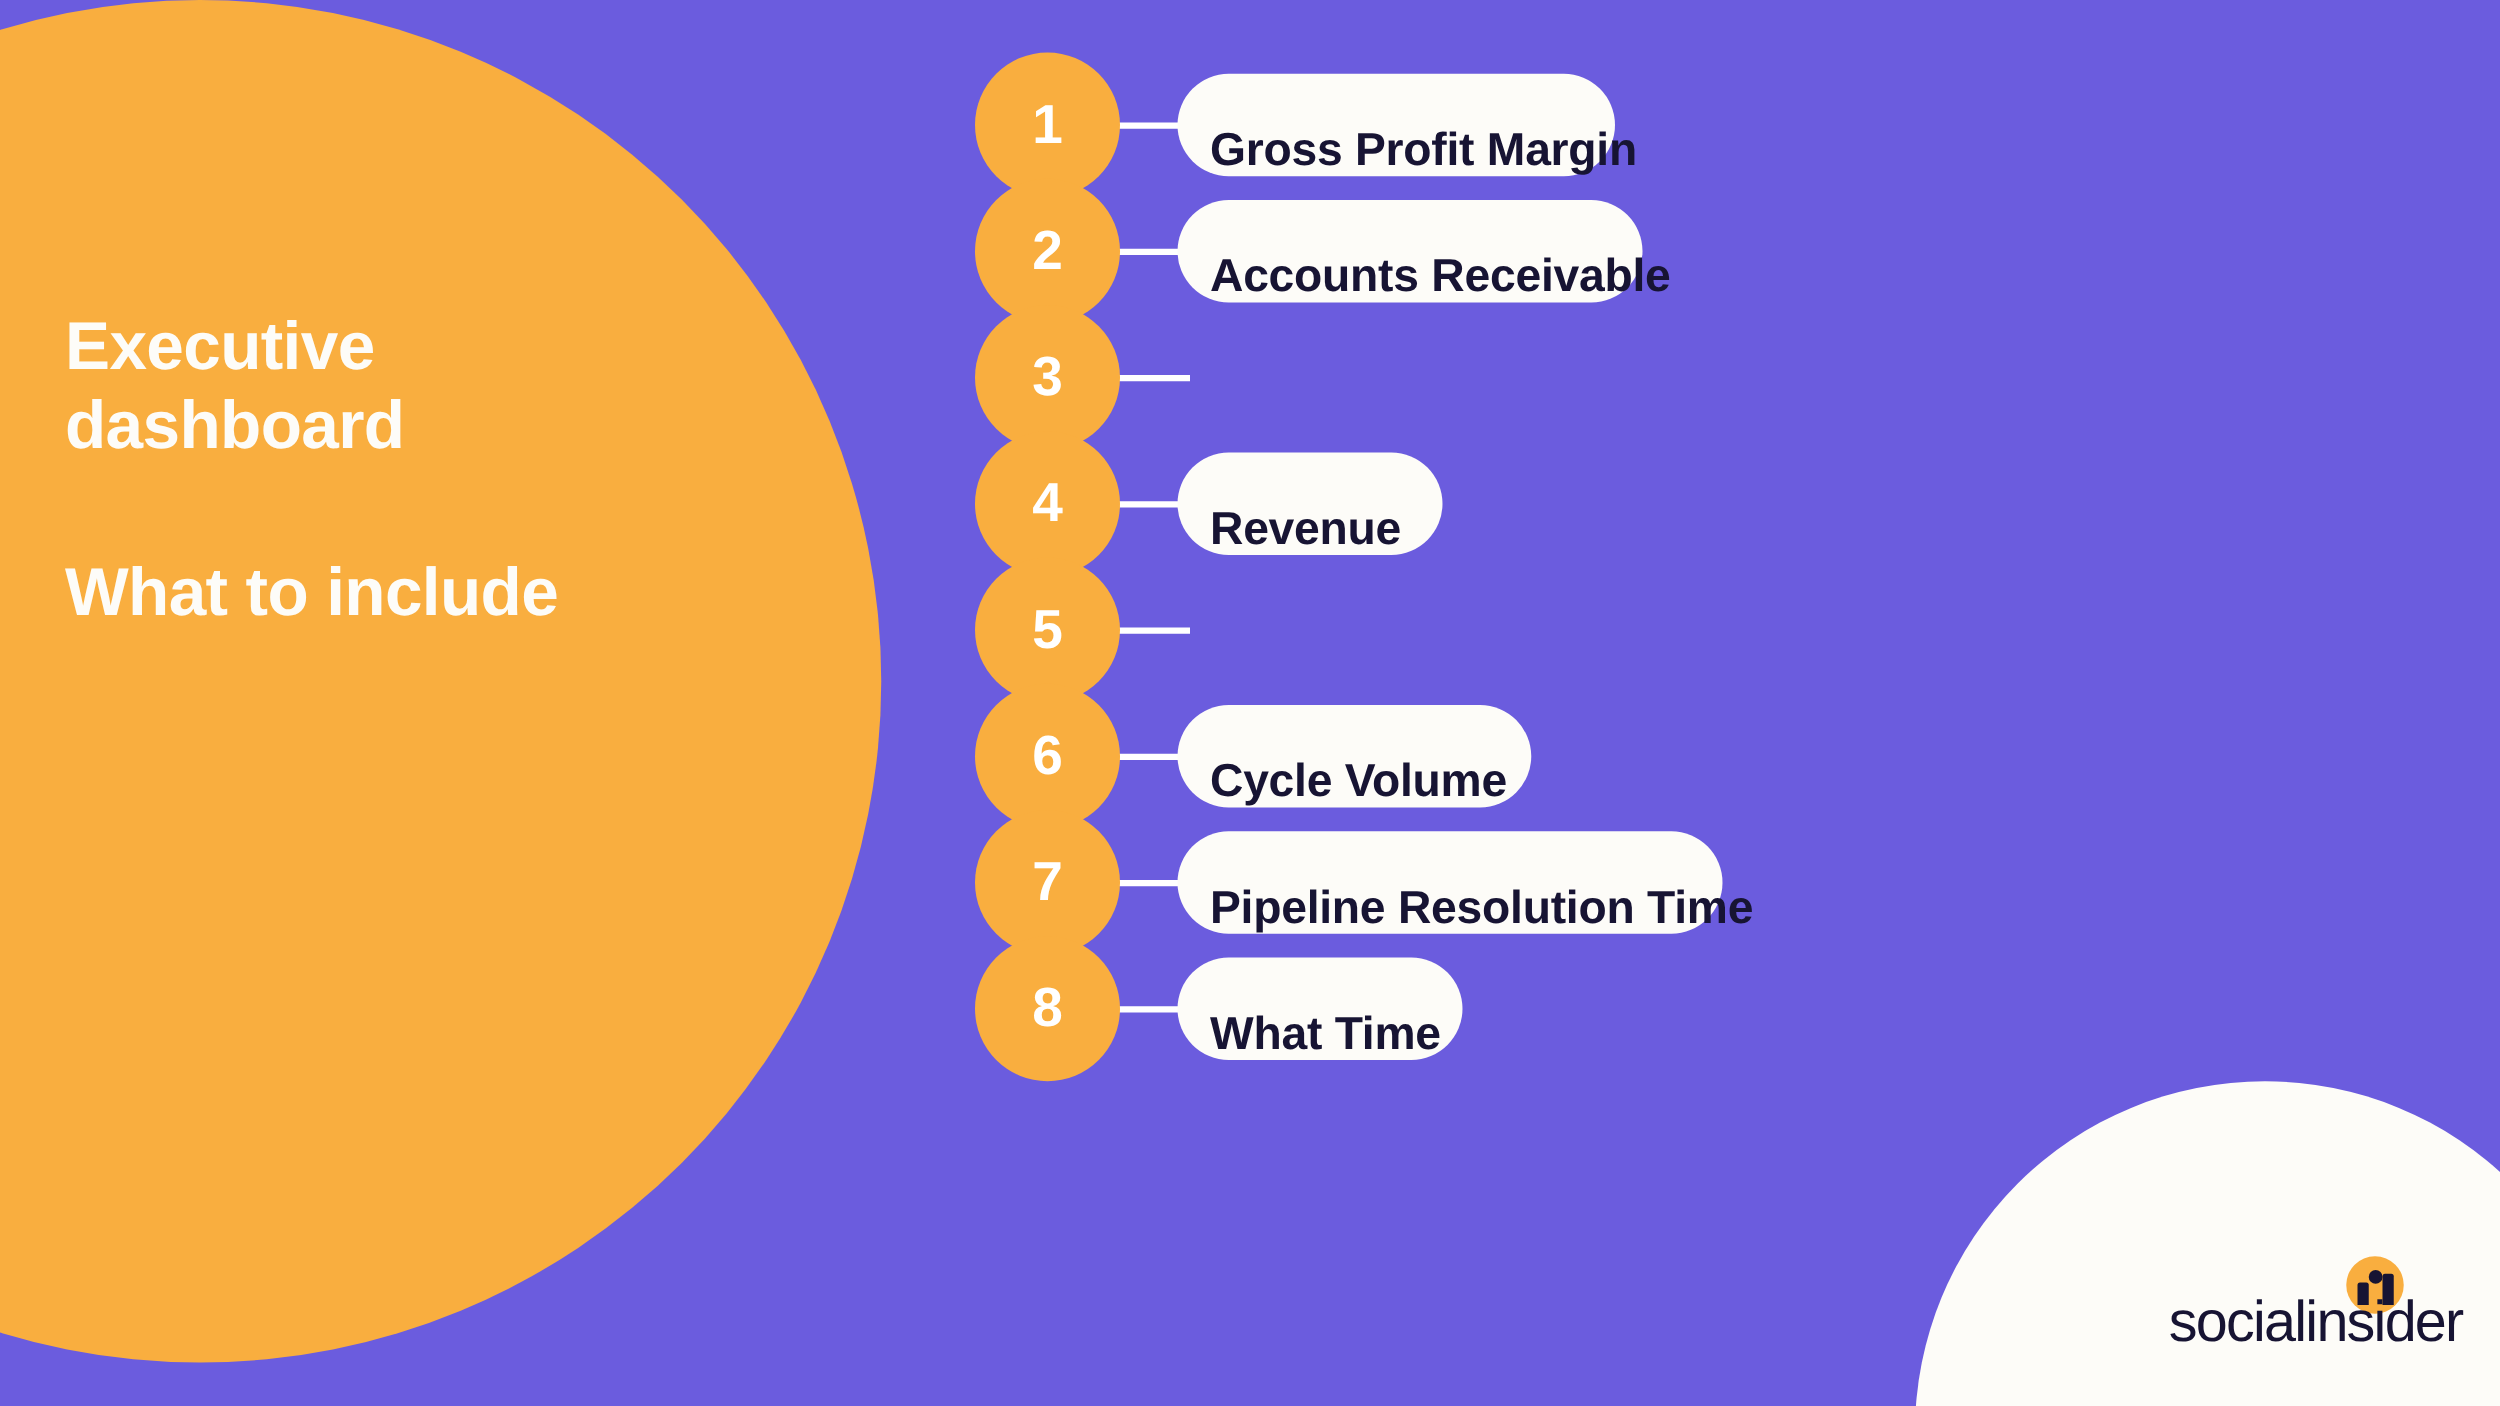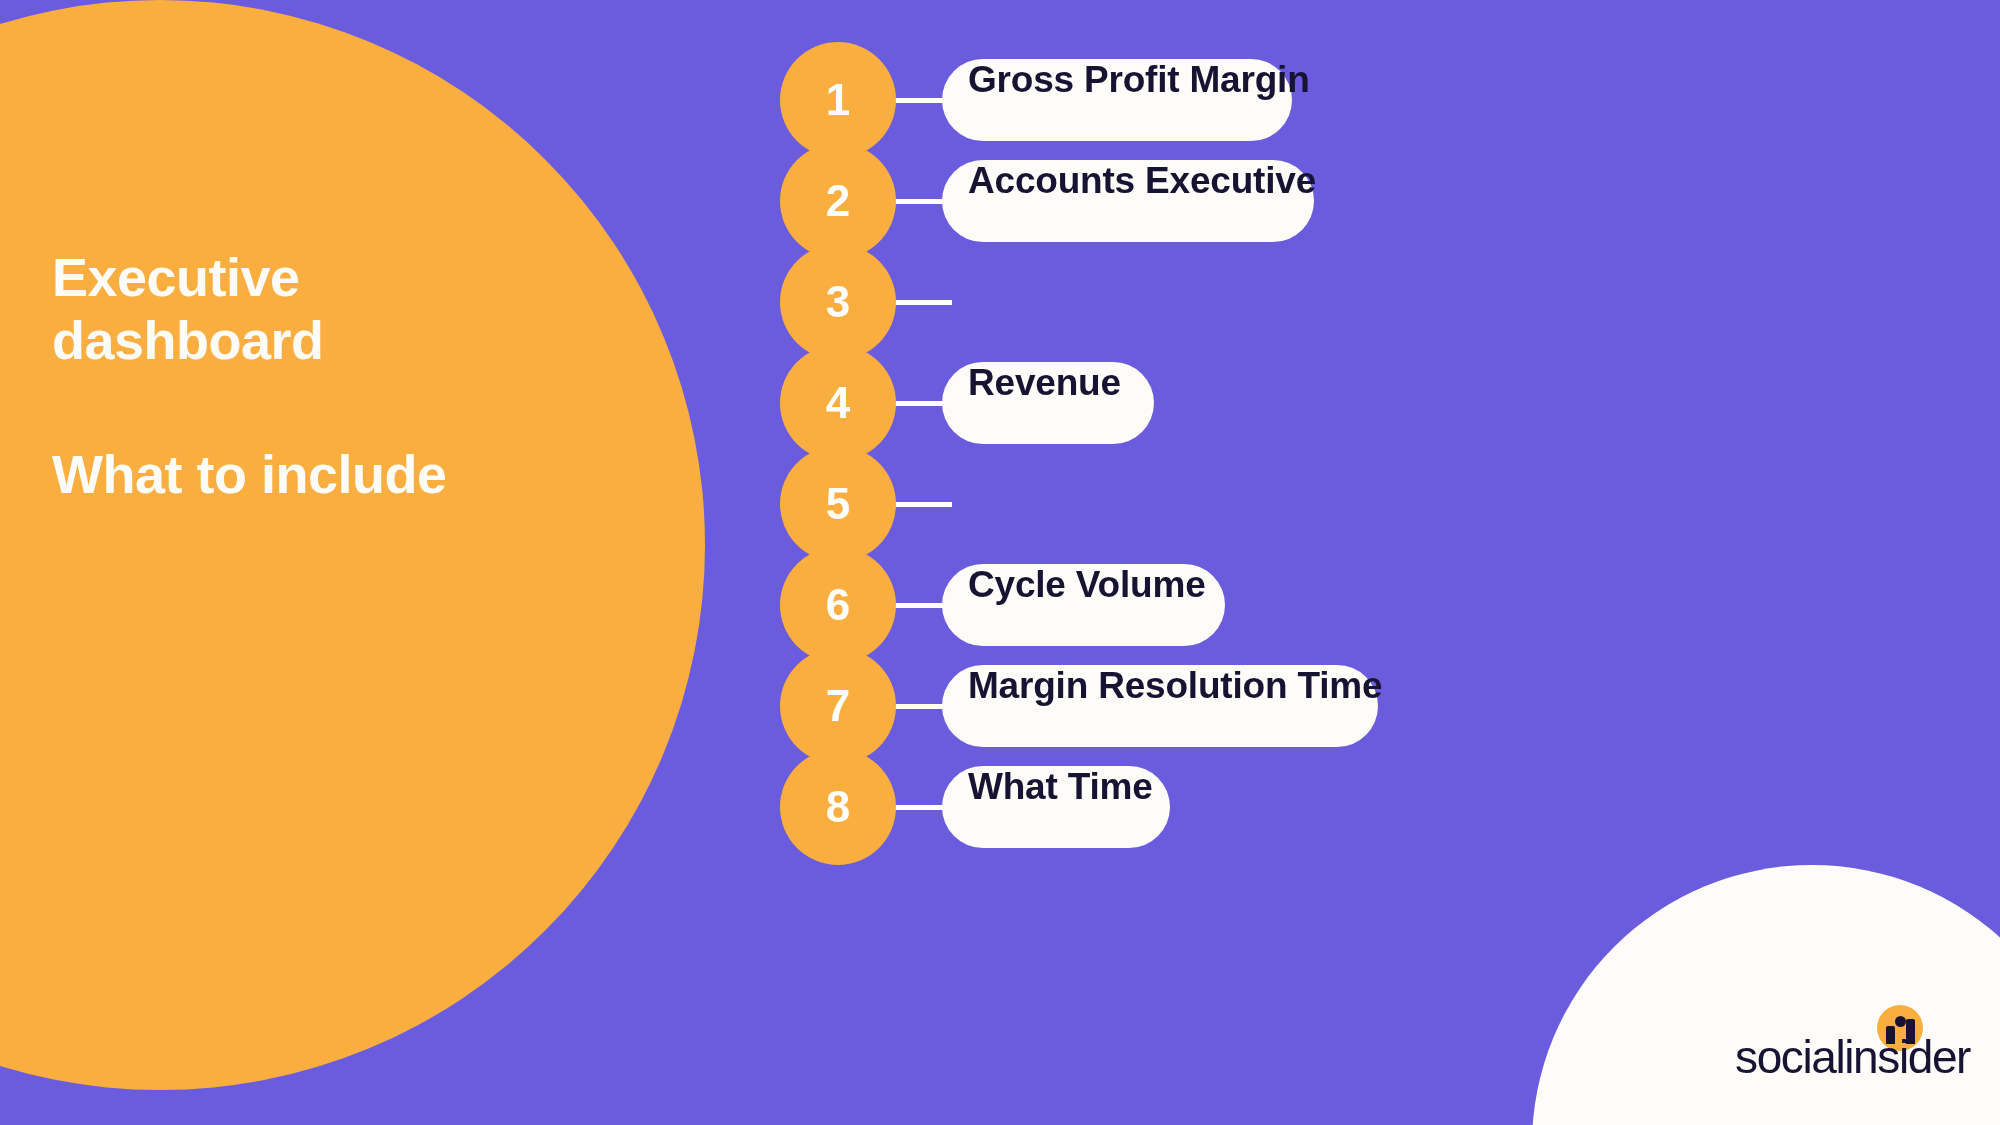--- a/index.html
+++ b/index.html
@@ -94,21 +94,21 @@
   }
   .pill {
     position: relative;
     z-index: 3;
     flex: 0 0 auto;
     height: 82px;
     border-radius: 41px;
     background: #FDFCF8;
     color: #171433;
     display: flex;
-    align-items: flex-start;
+    align-items: flex-end;
     padding: 0 34px 0 26px;
     font-size: 37px;
     font-weight: 700;
     letter-spacing: -0.2px;
     white-space: nowrap;
     box-sizing: border-box;
   }
 
   
   #brand-circle {
@@ -195,21 +195,21 @@
         <div class="connector"></div>
         <div class="pill" style="width: 350px;">
           <span>Gross Profit Margin</span>
         </div>
       </div>
       <div class="spine" style="top: 159px; height: 101px;"></div>
       <div class="t-row" style="top: 101px;">
         <div class="node">2</div>
         <div class="connector"></div>
         <div class="pill" style="width: 372px;">
-          <span>Accounts Executive</span>
+          <span>Accounts Receivable</span>
         </div>
       </div>
       <div class="spine" style="top: 260px; height: 101px;"></div>
       <div class="t-row" style="top: 202px;">
         <div class="node">3</div>
         <div class="connector"></div>
       </div>
       <div class="spine" style="top: 361px; height: 101px;"></div>
       <div class="t-row" style="top: 303px;">
         <div class="node">4</div>
@@ -229,21 +229,21 @@
         <div class="connector"></div>
         <div class="pill" style="width: 283px;">
           <span>Cycle Volume</span>
         </div>
       </div>
       <div class="spine" style="top: 664px; height: 101px;"></div>
       <div class="t-row" style="top: 606px;">
         <div class="node">7</div>
         <div class="connector"></div>
         <div class="pill" style="width: 436px;">
-          <span>Margin Resolution Time</span>
+          <span>Pipeline Resolution Time</span>
         </div>
       </div>
       <div class="t-row" style="top: 707px;">
         <div class="node">8</div>
         <div class="connector"></div>
         <div class="pill" style="width: 228px;">
           <span>What Time</span>
         </div>
       </div>
     </div>

